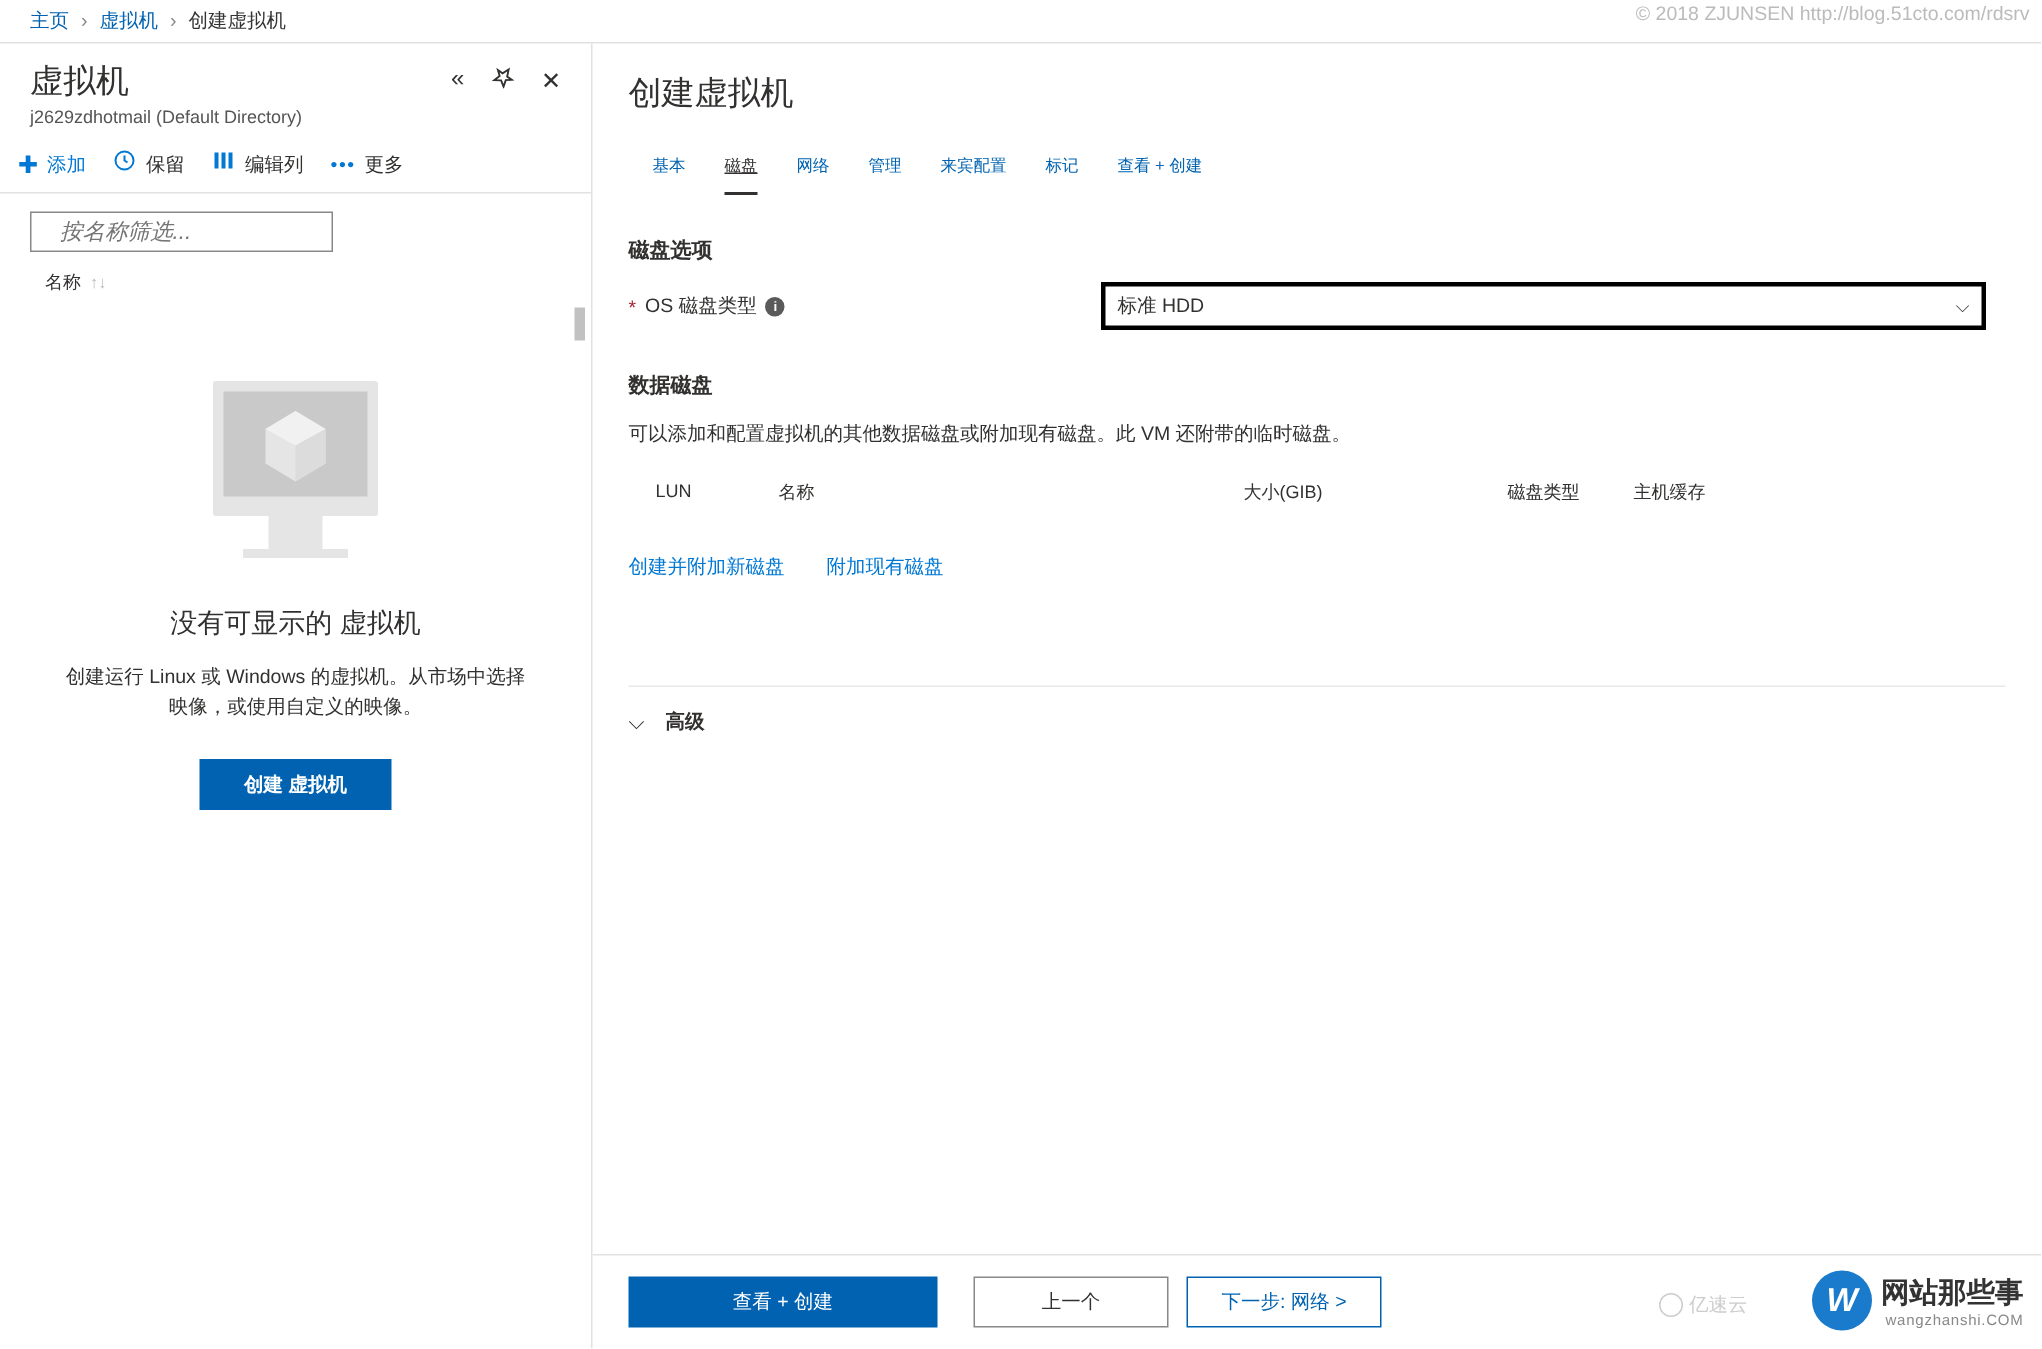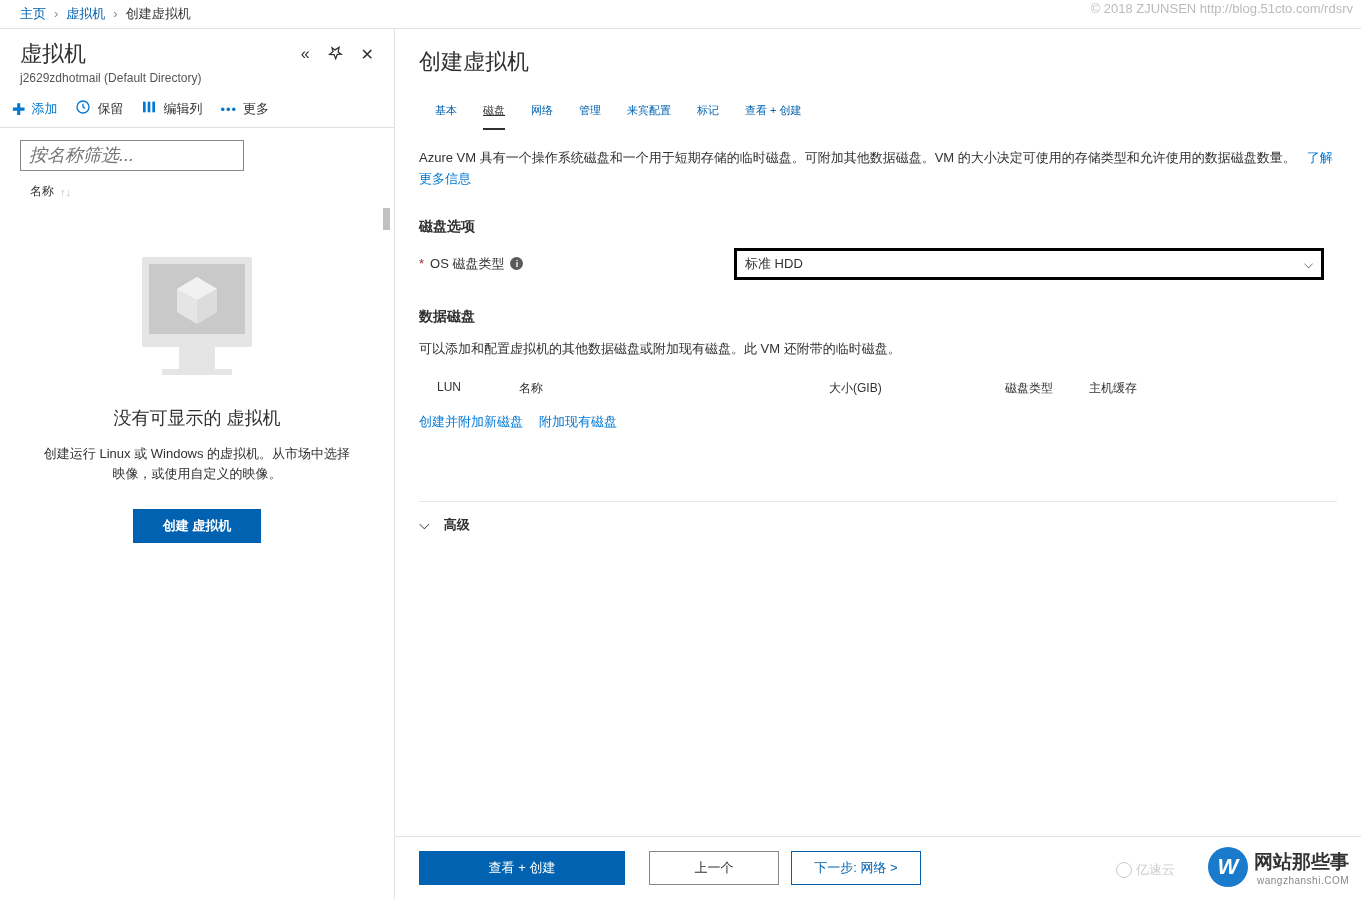--- a/index.html
+++ b/index.html
@@ -23,21 +23,21 @@
 .panel-icons { display: flex; gap: 18px; font-size: 16px; color: #323130; }
 .panel-icons span { cursor: pointer; }
 
 .toolbar { display: flex; align-items: center; padding: 8px 12px; border-bottom: 1px solid #e1e1e1; gap: 18px; }
 .toolbar-btn { display: flex; align-items: center; gap: 6px; cursor: pointer; color: #323130; }
 .toolbar-btn.add { color: #0078d4; font-weight: 500; }
 .toolbar-btn .ic { font-size: 16px; }
 .toolbar-more { color: #0078d4; letter-spacing: 1px; }
 
 .filter-box { margin: 12px 20px 4px; }
-.filter-box input { width: 224px; padding: 4px 8px; border: 1px solid #8a8886; font-size: 18px; font-style: italic; color: #888; }
+.filter-box input { width: 202px; padding: 4px 19px; border: 1px solid #8a8886; font-size: 15px; font-style: italic; color: #888; }
 
 .col-header { padding: 8px 30px; font-size: 12px; color: #323130; display: flex; align-items: center; gap: 6px; }
 .sort-icon { color: #bbb; font-size: 11px; }
 
 .empty-area { flex: 1; display: flex; flex-direction: column; align-items: center; padding: 10px 20px 0; text-align: center; position: relative; }
 .scrollbar-nub { position: absolute; right: 4px; top: 0; width: 7px; height: 22px; background: #c1c1c1; border-radius: 0; }
 .empty-svg { margin-top: 24px; }
 .empty-title { font-size: 18px; margin-top: 11px; color: #323130; }
 .empty-desc { font-size: 13px; color: #323130; margin-top: 14px; line-height: 1.5; padding: 0 20px; }
 .empty-links { font-size: 13px; margin-top: 24px; line-height: 1.7; padding: 0 20px; }
@@ -68,36 +68,36 @@
 
 .sub-desc { font-size: 13px; color: #323130; margin-top: 14px; }
 
 .disk-table-head { display: flex; margin-top: 18px; font-size: 12px; color: #323130; font-weight: 500; padding: 4px 0; }
 .dt-lun { width: 100px; padding-left: 18px; }
 .dt-name { width: 310px; }
 .dt-size { width: 140px; }
 .dt-type { width: 120px; text-align: center; }
 .dt-cache { width: 100px; }
 
-.disk-actions { display: flex; gap: 16px; margin-top: 12px; }
+.disk-actions { display: flex; gap: 28px; margin-top: 28px; }
 
 .adv-row { display: flex; align-items: center; gap: 14px; margin-top: 70px; border-top: 1px solid #e8e8e8; padding-top: 14px; cursor: pointer; }
 .adv-chev { font-size: 14px; }
 
 .footer-bar { border-top: 1px solid #e1e1e1; padding: 14px 24px; display: flex; gap: 12px; align-items: center; }
 .btn { font-size: 13px; padding: 7px 0; cursor: pointer; border: 1px solid transparent; min-width: 130px; text-align: center; }
 .btn-primary { background: #0062b0; color: #fff; min-width: 206px; }
 .btn-outline { border: 1px solid #8a8886; background: #fff; color: #323130; min-width: 130px; margin-left: 12px; }
 .btn-next { border: 1px solid #0062b0; background: #fff; color: #0062b0; min-width: 130px; }
 
 .watermark-logo { position: absolute; right: 12px; bottom: 12px; display: flex; align-items: center; gap: 6px; pointer-events: none; }
 .wm-circle { width: 40px; height: 40px; border-radius: 50%; background: #1a7acb; color: #fff; display: flex; align-items: center; justify-content: center; font-size: 22px; font-weight: 700; font-style: italic; }
 .wm-text { font-size: 19px; font-weight: 700; color: #333; letter-spacing: 0; text-shadow: 0 0 2px #fff; }
 .wm-sub { font-size: 10px; color: #888; text-align: right; letter-spacing: 0.5px; }
-.wm-yun { position: absolute; right: 186px; bottom: 20px; color: #ccc; font-size: 13px; display: flex; align-items: center; gap: 4px; pointer-events: none; }
+.wm-yun { position: absolute; right: 196px; bottom: 20px; color: #ccc; font-size: 13px; display: flex; align-items: center; gap: 4px; pointer-events: none; }
 .wm-yun-circ { width: 16px; height: 16px; border: 1px solid #ccc; border-radius: 50%; }
 </style>
 </head>
 <body>
 
 <div class="breadcrumb">
   <a class="crumb">主页</a>
   <span class="sep">›</span>
   <a class="crumb">虚拟机</a>
   <span class="sep">›</span>
@@ -191,24 +191,20 @@
       <div class="tabs">
         <div class="tab">基本</div>
         <div class="tab active">磁盘</div>
         <div class="tab">网络</div>
         <div class="tab">管理</div>
         <div class="tab">来宾配置</div>
         <div class="tab">标记</div>
         <div class="tab">查看 + 创建</div>
       </div>
 
-      <div class="desc-text">
-        <span>Azure VM 具有一个操作系统磁盘和一个用于短期存储的临时磁盘。可附加其他数据磁盘。VM 的大小决定可使用的存储类型和允许使用的数据磁盘数量。</span>&nbsp;&nbsp;
-        <a>了解更多信息</a>
-      </div>
 
       <div class="section-title">磁盘选项</div>
       <div class="form-row">
         <div class="form-label">
           <span class="req">*</span>
           <span>OS 磁盘类型</span>
           <span class="info-icon">i</span>
         </div>
         <div class="select-box">
           <span class="val">标准 HDD</span>

